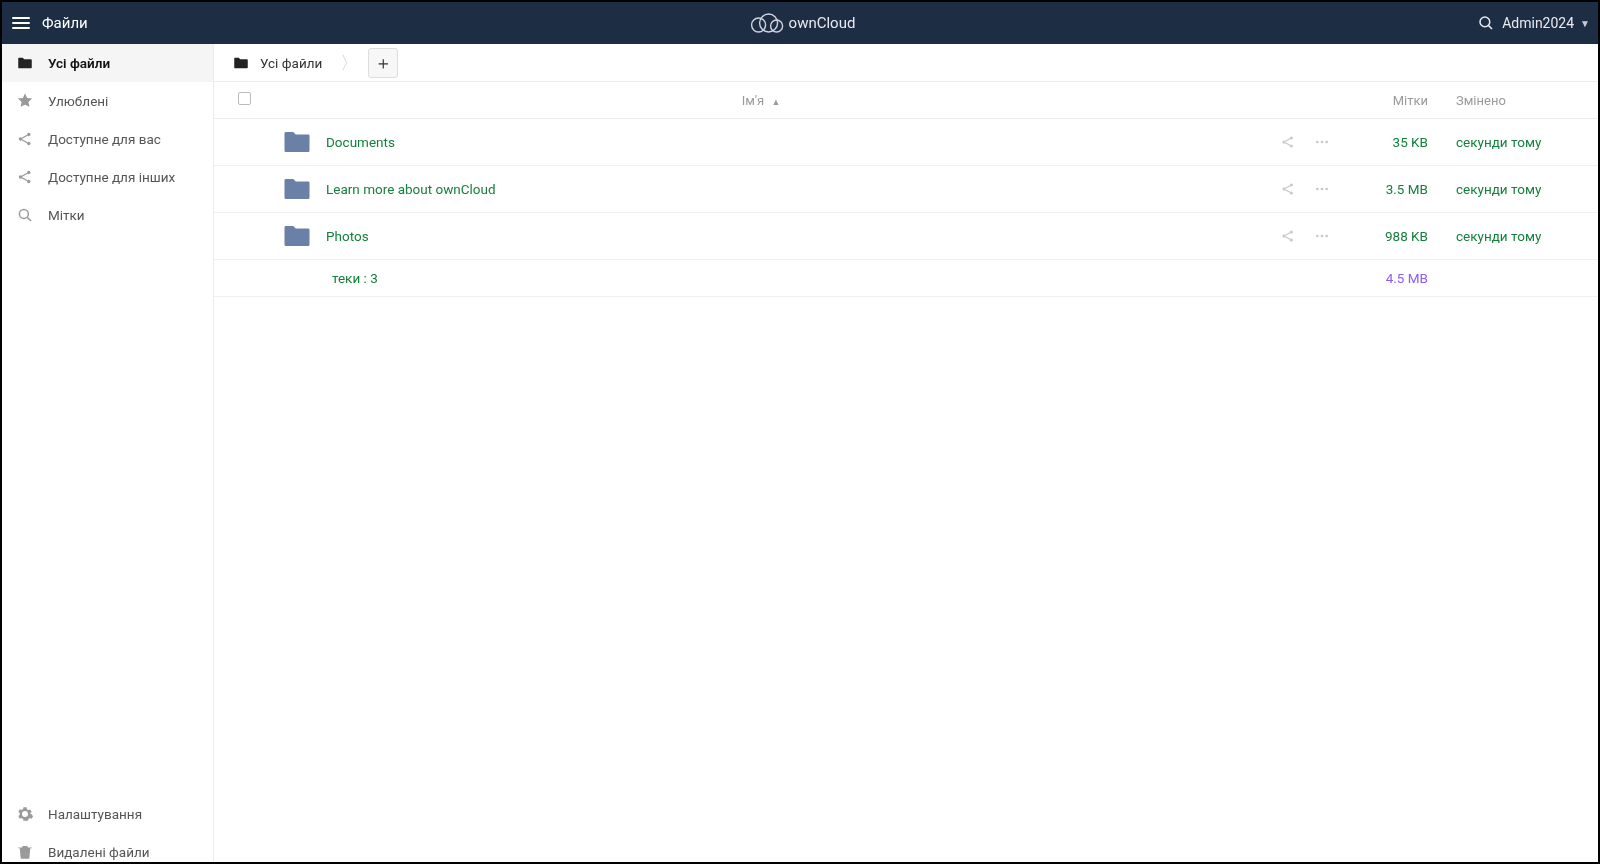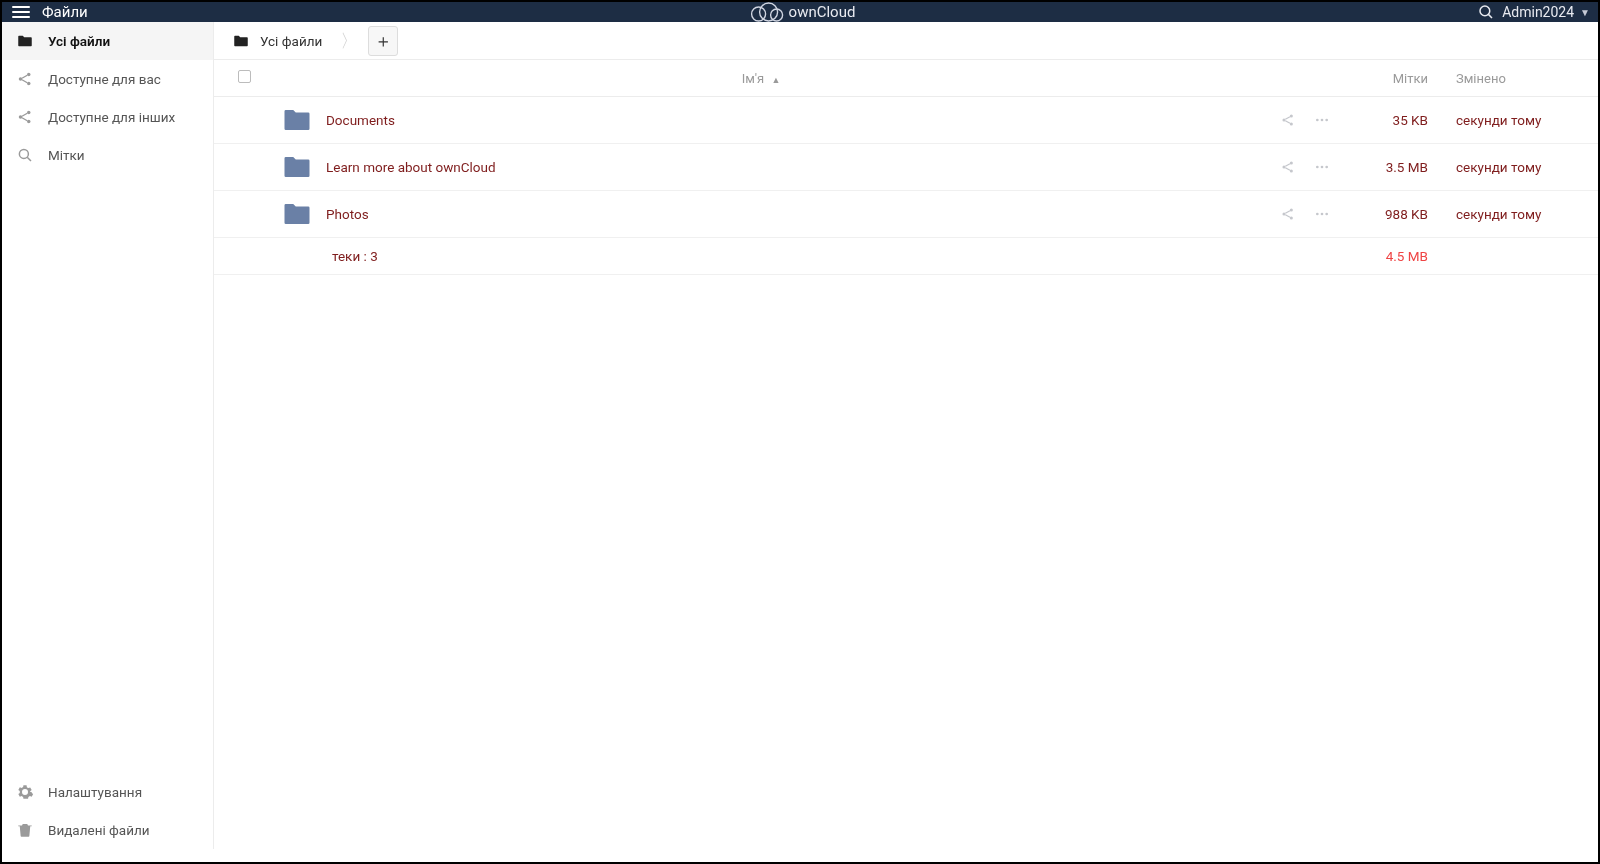--- a/index.html
+++ b/index.html
@@ -1,21 +1,21 @@
 <!DOCTYPE html>
 <html><head>
 <meta charset="utf-8">
 <style>
   * { box-sizing: border-box; margin: 0; padding: 0; }
   html, body { width: 100%; height: 100%; font-family: -apple-system, BlinkMacSystemFont, "Segoe UI", Roboto, "Helvetica Neue", Arial, sans-serif; font-size: 14px; color: #333; background: #fff; }
   body { border: 2px solid #000; }
 
   
   .topbar {
-    height: 20px;
+    height: 42px;
     background: #1d2d44;
     color: #fff;
     display: flex;
     align-items: center;
     padding: 0 8px;
     position: relative;
   }
   .topbar .left { display:flex; align-items:center; gap:10px; }
   .topbar .center { position:absolute; left:50%; transform:translateX(-50%); display:flex; align-items:center; gap:4px; }
   .topbar .right { margin-left:auto; display:flex; align-items:center; gap:7px; }
@@ -72,31 +72,31 @@
   .file-table thead th {
     text-align:center; font-weight:400; color:#9a9a9a; font-size:13px;
     padding:10px 8px; border-bottom:1px solid #ececec;
   }
   .col-check { width:60px; text-align:center !important; }
   .col-size  { width:110px; text-align:right !important; padding-right:20px !important;}
   .col-mod   { width:150px; text-align:left !important; }
   .col-actions { width:90px; }
   .file-table thead .sort-ind { font-size:9px; margin-left:4px; color:#9a9a9a; }
   .file-table tbody td {
-    padding:10px 8px; border-bottom:1px solid #f0f0f0; font-size:13.5px; color:#7f1d1d;
+    padding:10px 8px; border-bottom:1px solid #f0f0f0; font-size:13.5px; color:#15803d;
     vertical-align:middle;
   }
   .file-name { display:flex; align-items:center; gap:14px; }
   .folder-glyph { width:30px; height:26px; }
   .row-actions { display:flex; align-items:center; justify-content:flex-end; gap:18px; color:#c5c7cc; }
   .row-actions .ico { cursor:pointer; display:inline-flex; }
   .size-cell { text-align:right; color:#b4b4b4; padding-right:20px !important;}
   .mod-cell { color:#222; }
   .summary-row td { color:#9e9e9e; border-bottom:none; }
-  .summary-row .size-cell { color:#ef4444; }
+  .summary-row .size-cell { color:#8b5cf6; }
   .checkbox {
     width:13px; height:13px; border:1.5px solid #bcbcbc; border-radius:2px;
     display:inline-block; background:#fff;
   }
 
   
   svg { display:block; }
 </style>
 </head>
 <body>
@@ -144,20 +144,28 @@
         <span class="nav-icon">
           <svg width="18" height="18" viewBox="0 0 24 24" fill="#222">
               <path d="M3 6a1 1 0 0 1 1-1h5l2 2h9a1 1 0 0 1 1 1v10a1 1 0 0 1-1 1H4a1 1 0 0 1-1-1V6z"></path>
             </svg>
         </span>
         <span>Усі файли</span>
       </li>
       <li class="nav-item">
         <span class="nav-icon">
           <svg width="18" height="18" viewBox="0 0 24 24" fill="#9a9a9a">
+              <path d="M12 2l2.9 6 6.6.6-5 4.6 1.5 6.5L12 16.9 6 19.7l1.5-6.5-5-4.6 6.6-.6z"></path>
+            </svg>
+        </span>
+        <span>Улюблені</span>
+      </li>
+      <li class="nav-item">
+        <span class="nav-icon">
+          <svg width="18" height="18" viewBox="0 0 24 24" fill="#9a9a9a">
               <circle cx="6" cy="12" r="2.3"></circle>
               <circle cx="17" cy="6" r="2.3"></circle>
               <circle cx="17" cy="18" r="2.3"></circle>
               <path d="M8 11l7-4M8 13l7 4" stroke="#9a9a9a" stroke-width="1.8"></path>
             </svg>
         </span>
         <span>Доступне для вас</span>
       </li>
       <li class="nav-item">
         <span class="nav-icon">

